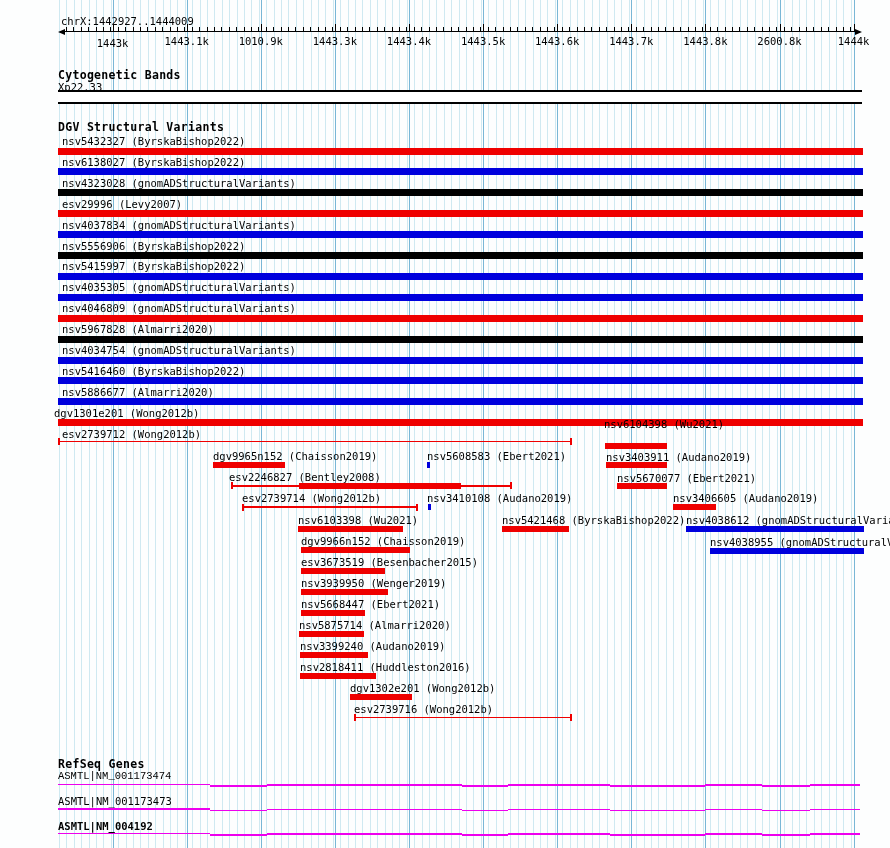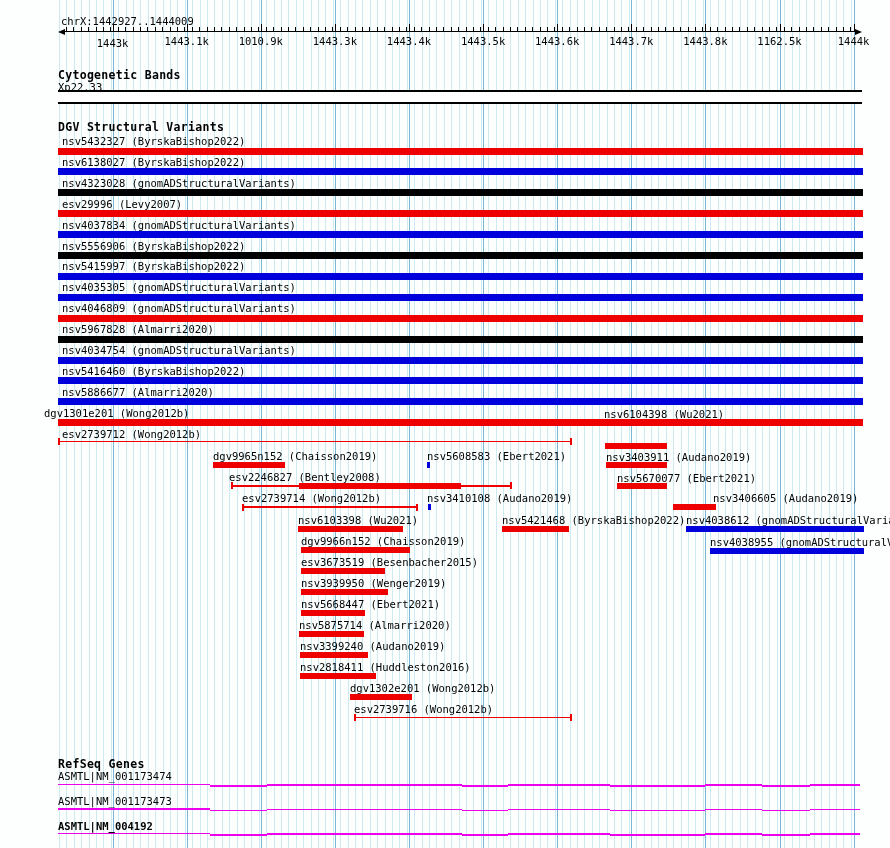--- a/index.html
+++ b/index.html
@@ -172,21 +172,21 @@
       <div class="tick-label" style="left: 379px; top: 34.5px;">1443.4k</div>
       <div class="tick" style="left: 483.1px; top: 24px; height: 7px;"></div>
       <div class="tick-label" style="left: 453.1px; top: 34.5px;">1443.5k</div>
       <div class="tick" style="left: 557.2px; top: 24px; height: 7px;"></div>
       <div class="tick-label" style="left: 527.2px; top: 34.5px;">1443.6k</div>
       <div class="tick" style="left: 631.3px; top: 24px; height: 7px;"></div>
       <div class="tick-label" style="left: 601.3px; top: 34.5px;">1443.7k</div>
       <div class="tick" style="left: 705.4px; top: 24px; height: 7px;"></div>
       <div class="tick-label" style="left: 675.4px; top: 34.5px;">1443.8k</div>
       <div class="tick" style="left: 779.5px; top: 24px; height: 7px;"></div>
-      <div class="tick-label" style="left: 749.5px; top: 34.5px;">1162.5k</div>
+      <div class="tick-label" style="left: 749.5px; top: 34.5px;">2600.8k</div>
       <div class="tick" style="left: 853.6px; top: 24px; height: 7px;"></div>
       <div class="tick-label" style="left: 823.6px; top: 34.5px;">1444k</div>
     </div>
 
   <div class="abs hdr" id="cyto-header" style="left: 58px; top: 67.5px;">Cytogenetic Bands</div>
   <div class="abs" id="cyto-band-label" style="left: 58px; top: 80.5px;">Xp22.33</div>
   <div class="band-rect" id="cyto-band-rect" style="left: 58px; top: 90px; width: 804px; height: 9.5px;"></div>
 
   <div class="abs hdr" id="dgv-header" style="left: 58px; top: 120px;">DGV Structural Variants</div>
   <div id="variants-layer">
@@ -209,48 +209,48 @@
       <div class="v-label" style="left: 62px; top: 303.2px;">nsv4046809 (gnomADStructuralVariants)</div>
       <div class="v-bar" style="left: 58px; top: 314.7px; width: 805px; height: 7px; background: rgb(239, 0, 0);"></div>
       <div class="v-label" style="left: 62px; top: 324.1px;">nsv5967828 (Almarri2020)</div>
       <div class="v-bar" style="left: 58px; top: 335.6px; width: 805px; height: 7px; background: rgb(0, 0, 0);"></div>
       <div class="v-label" style="left: 62px; top: 345px;">nsv4034754 (gnomADStructuralVariants)</div>
       <div class="v-bar" style="left: 58px; top: 356.5px; width: 805px; height: 7px; background: rgb(0, 0, 221);"></div>
       <div class="v-label" style="left: 62px; top: 365.9px;">nsv5416460 (ByrskaBishop2022)</div>
       <div class="v-bar" style="left: 58px; top: 377.4px; width: 805px; height: 7px; background: rgb(0, 0, 221);"></div>
       <div class="v-label" style="left: 62px; top: 386.8px;">nsv5886677 (Almarri2020)</div>
       <div class="v-bar" style="left: 58px; top: 398.3px; width: 805px; height: 7px; background: rgb(0, 0, 221);"></div>
-      <div class="v-label" style="left: 44px; top: 407.7px;">dgv1301e201 (Wong2012b)</div>
+      <div class="v-label" style="left: 54px; top: 407.7px;">dgv1301e201 (Wong2012b)</div>
       <div class="v-bar" style="left: 58px; top: 419.2px; width: 805px; height: 7px; background: rgb(239, 0, 0);"></div>
       <div class="v-label" style="left: 62px; top: 428.6px;">esv2739712 (Wong2012b)</div>
       <div class="v-line" style="left: 58px; top: 440.8px; width: 514px; background: rgb(239, 0, 0);"></div>
       <div class="v-cap" style="left: 58px; top: 438px; height: 7px; background: rgb(239, 0, 0);"></div>
       <div class="v-cap" style="left: 570px; top: 438px; height: 7px; background: rgb(239, 0, 0);"></div>
-      <div class="v-label" style="left: 604px; top: 409px;">nsv6104398 (Wu2021)</div>
+      <div class="v-label" style="left: 604px; top: 419px;">nsv6104398 (Wu2021)</div>
       <div class="v-bar" style="left: 605px; top: 442.5px; width: 62px; height: 6px; background: rgb(239, 0, 0);"></div>
       <div class="v-label" style="left: 213px; top: 450.5px;">dgv9965n152 (Chaisson2019)</div>
       <div class="v-bar" style="left: 213px; top: 461.5px; width: 72px; height: 6px; background: rgb(239, 0, 0);"></div>
       <div class="v-label" style="left: 427px; top: 450.5px;">nsv5608583 (Ebert2021)</div>
       <div class="v-bar" style="left: 427px; top: 461.5px; width: 3px; height: 6px; background: rgb(0, 0, 221);"></div>
       <div class="v-label" style="left: 606px; top: 451.5px;">nsv3403911 (Audano2019)</div>
       <div class="v-bar" style="left: 606px; top: 462.3px; width: 61px; height: 6px; background: rgb(239, 0, 0);"></div>
       <div class="v-label" style="left: 229px; top: 472px;">esv2246827 (Bentley2008)</div>
       <div class="v-line" style="left: 231px; top: 485px; width: 281px; background: rgb(239, 0, 0);"></div>
       <div class="v-cap" style="left: 231px; top: 482.2px; height: 7px; background: rgb(239, 0, 0);"></div>
       <div class="v-cap" style="left: 510px; top: 482.2px; height: 7px; background: rgb(239, 0, 0);"></div>
       <div class="v-bar" style="left: 299px; top: 482.5px; width: 162px; height: 6px; background: rgb(239, 0, 0);"></div>
       <div class="v-label" style="left: 617px; top: 472.5px;">nsv5670077 (Ebert2021)</div>
       <div class="v-bar" style="left: 617px; top: 483px; width: 50px; height: 6px; background: rgb(239, 0, 0);"></div>
       <div class="v-label" style="left: 242px; top: 493px;">esv2739714 (Wong2012b)</div>
       <div class="v-line" style="left: 242px; top: 506.3px; width: 176px; background: rgb(239, 0, 0);"></div>
       <div class="v-cap" style="left: 242px; top: 503.5px; height: 7px; background: rgb(239, 0, 0);"></div>
       <div class="v-cap" style="left: 416px; top: 503.5px; height: 7px; background: rgb(239, 0, 0);"></div>
       <div class="v-label" style="left: 427px; top: 493px;">nsv3410108 (Audano2019)</div>
       <div class="v-bar" style="left: 427.5px; top: 504px; width: 3px; height: 6px; background: rgb(0, 0, 221);"></div>
-      <div class="v-label" style="left: 673px; top: 493px; margin-left: 40px;">nsv3406605 (Audano2019)</div>
+      <div class="v-label" style="left: 673px; top: 493px;">nsv3406605 (Audano2019)</div>
       <div class="v-bar" style="left: 673px; top: 503.5px; width: 43px; height: 6px; background: rgb(239, 0, 0);"></div>
       <div class="v-label" style="left: 298px; top: 514.5px;">nsv6103398 (Wu2021)</div>
       <div class="v-bar" style="left: 298px; top: 525.5px; width: 105px; height: 6px; background: rgb(239, 0, 0);"></div>
       <div class="v-label" style="left: 502px; top: 514.5px;">nsv5421468 (ByrskaBishop2022)</div>
       <div class="v-bar" style="left: 502px; top: 525.5px; width: 67px; height: 6px; background: rgb(239, 0, 0);"></div>
       <div class="v-label" style="left: 686px; top: 514.5px;">nsv4038612 (gnomADStructuralVariants)</div>
       <div class="v-bar" style="left: 686px; top: 525.5px; width: 178px; height: 6px; background: rgb(0, 0, 221);"></div>
       <div class="v-label" style="left: 301px; top: 535.5px;">dgv9966n152 (Chaisson2019)</div>
       <div class="v-bar" style="left: 301px; top: 546.5px; width: 109px; height: 6px; background: rgb(239, 0, 0);"></div>
       <div class="v-label" style="left: 710px; top: 537px;">nsv4038955 (gnomADStructuralVariants)</div>
@@ -270,21 +270,21 @@
       <div class="v-label" style="left: 350px; top: 682.5px;">dgv1302e201 (Wong2012b)</div>
       <div class="v-bar" style="left: 350px; top: 693.5px; width: 62px; height: 6px; background: rgb(239, 0, 0);"></div>
       <div class="v-label" style="left: 354px; top: 703.5px;">esv2739716 (Wong2012b)</div>
       <div class="v-line" style="left: 354px; top: 716.5px; width: 218px; background: rgb(239, 0, 0);"></div>
       <div class="v-cap" style="left: 354px; top: 713.7px; height: 7px; background: rgb(239, 0, 0);"></div>
       <div class="v-cap" style="left: 570px; top: 713.7px; height: 7px; background: rgb(239, 0, 0);"></div>
     </div>
 
   <div class="abs hdr" id="refseq-header" style="left: 58px; top: 757px;">RefSeq Genes</div>
   <div id="genes-layer">
-      <div class="v-label" style="left: 58px; top: 770.5px;">ASMTL|NM_001173474</div>
+      <div class="v-label" style="left: 58px; top: 770.5px; font-family: Liberation Mono, monospace;">ASMTL|NM_001173474</div>
       <div class="gene-line" style="left: 58px; top: 783.5px; width: 152px; background: rgb(238, 0, 238);"></div>
       <div class="gene-line" style="left: 210px; top: 785px; width: 57px; background: rgb(238, 0, 238);"></div>
       <div class="gene-line" style="left: 267px; top: 784px; width: 195px; background: rgb(238, 0, 238);"></div>
       <div class="gene-line" style="left: 462px; top: 785px; width: 46px; background: rgb(238, 0, 238);"></div>
       <div class="gene-line" style="left: 508px; top: 784px; width: 102px; background: rgb(238, 0, 238);"></div>
       <div class="gene-line" style="left: 610px; top: 785px; width: 95px; background: rgb(238, 0, 238);"></div>
       <div class="gene-line" style="left: 705px; top: 784px; width: 57px; background: rgb(238, 0, 238);"></div>
       <div class="gene-line" style="left: 762px; top: 785px; width: 48px; background: rgb(238, 0, 238);"></div>
       <div class="gene-line" style="left: 810px; top: 784px; width: 50px; background: rgb(238, 0, 238);"></div>
       <div class="v-label" style="left: 58px; top: 796px;">ASMTL|NM_001173473</div>

